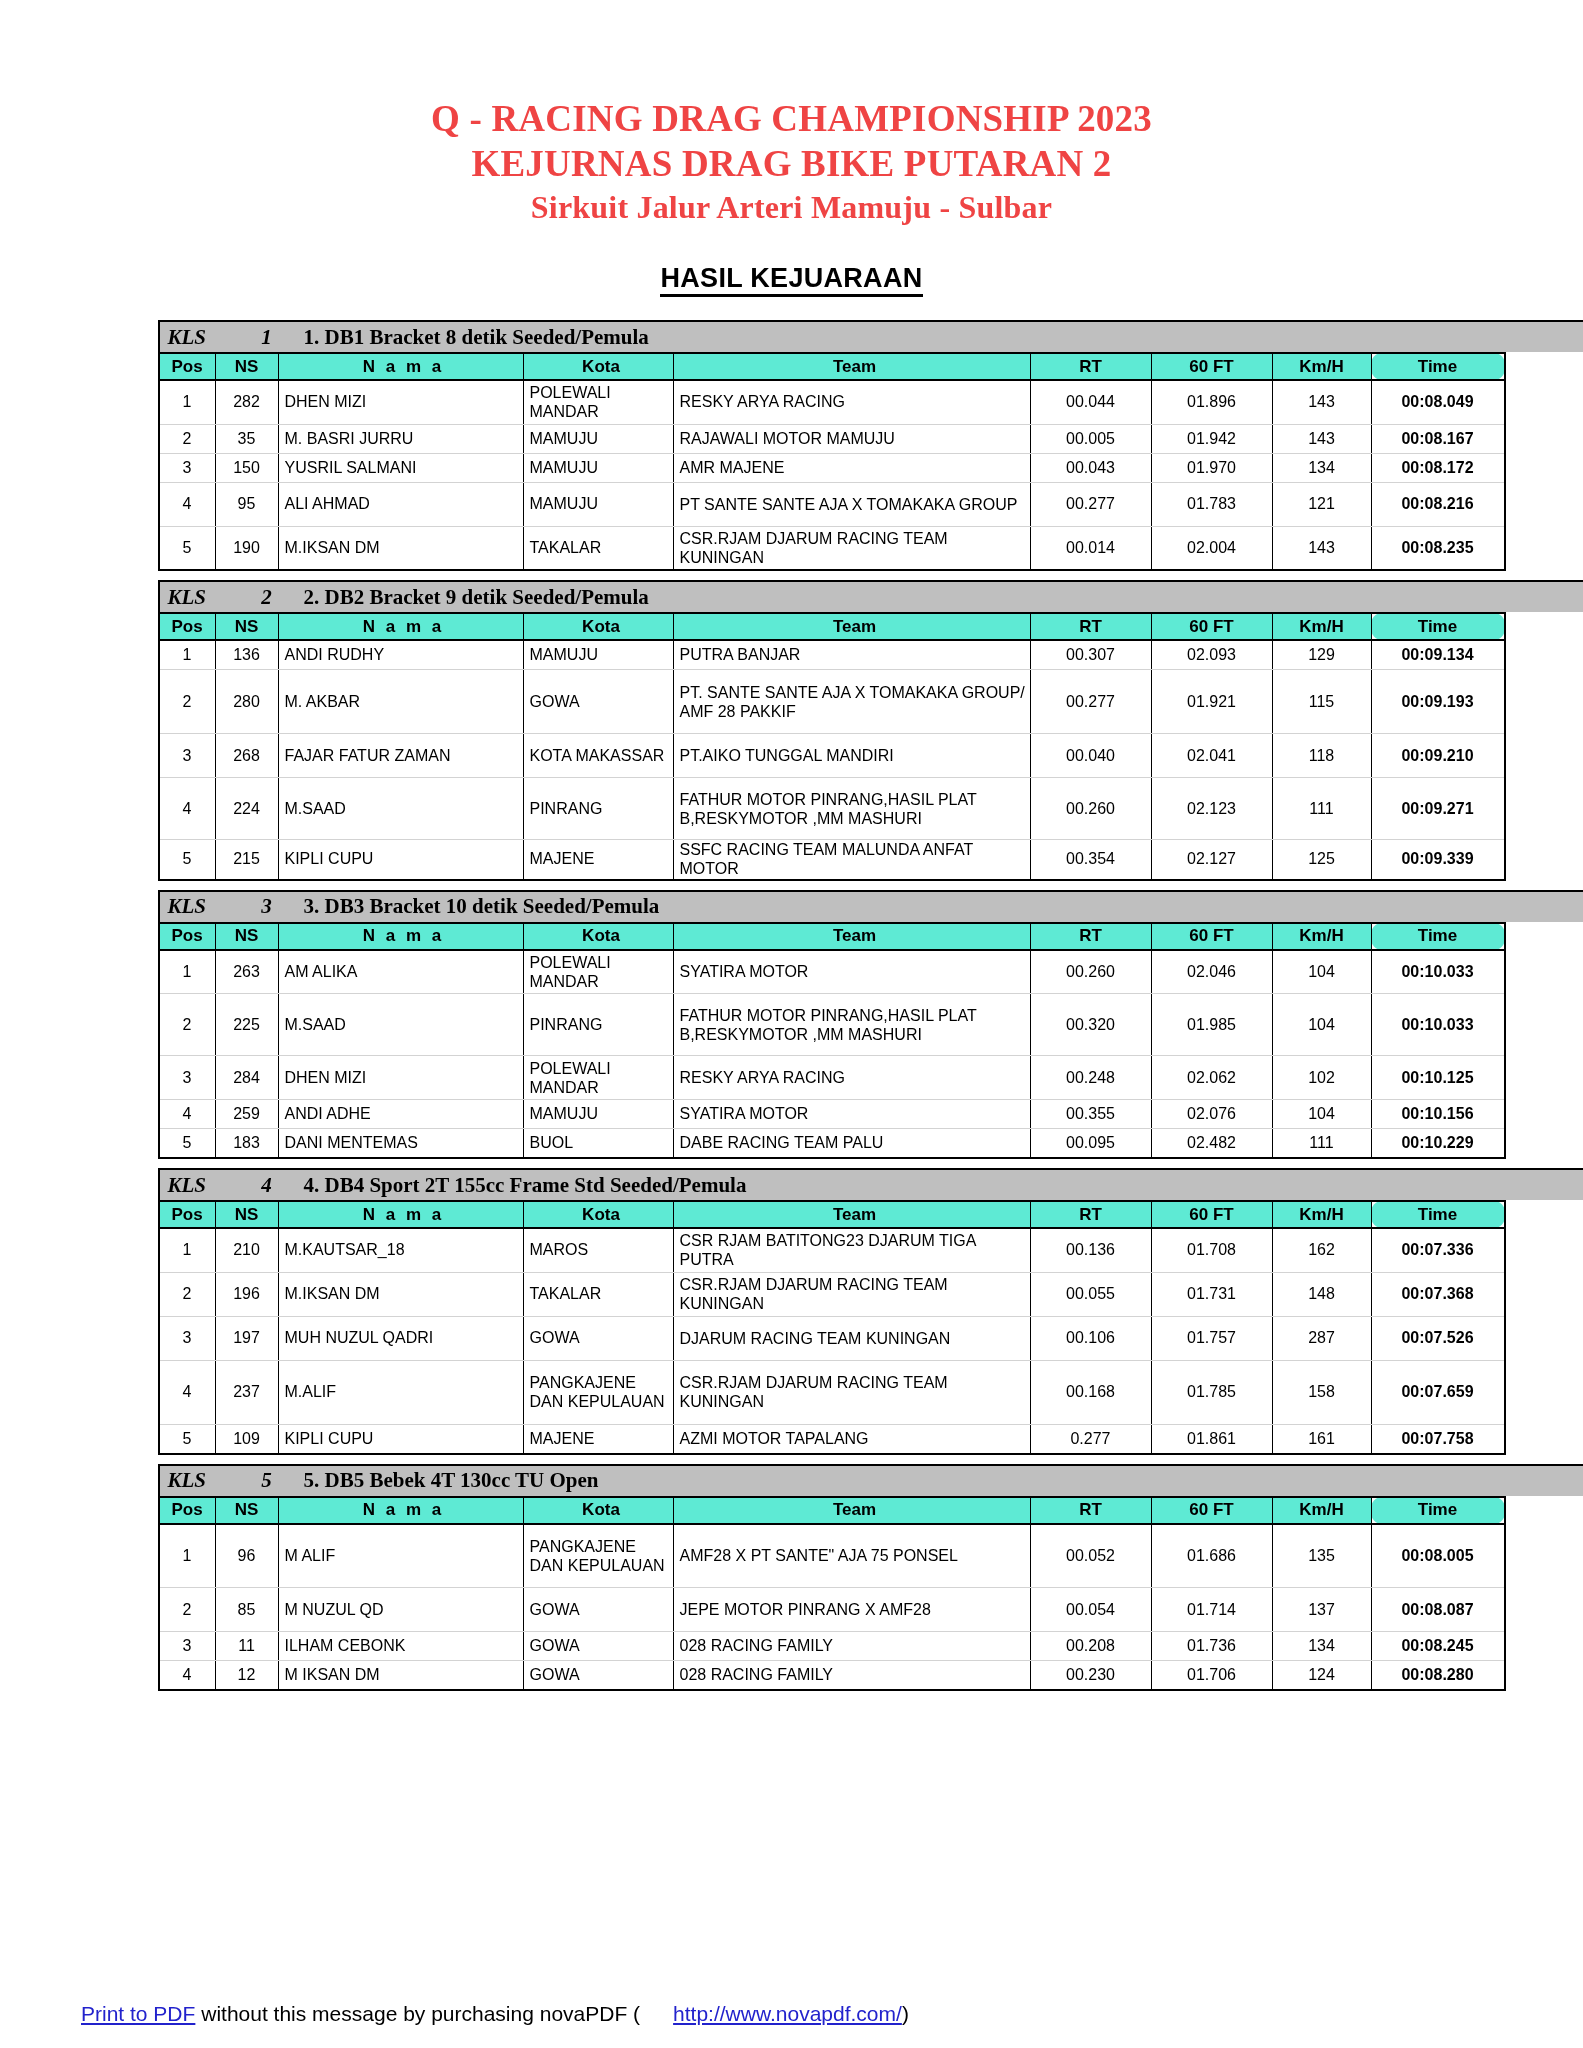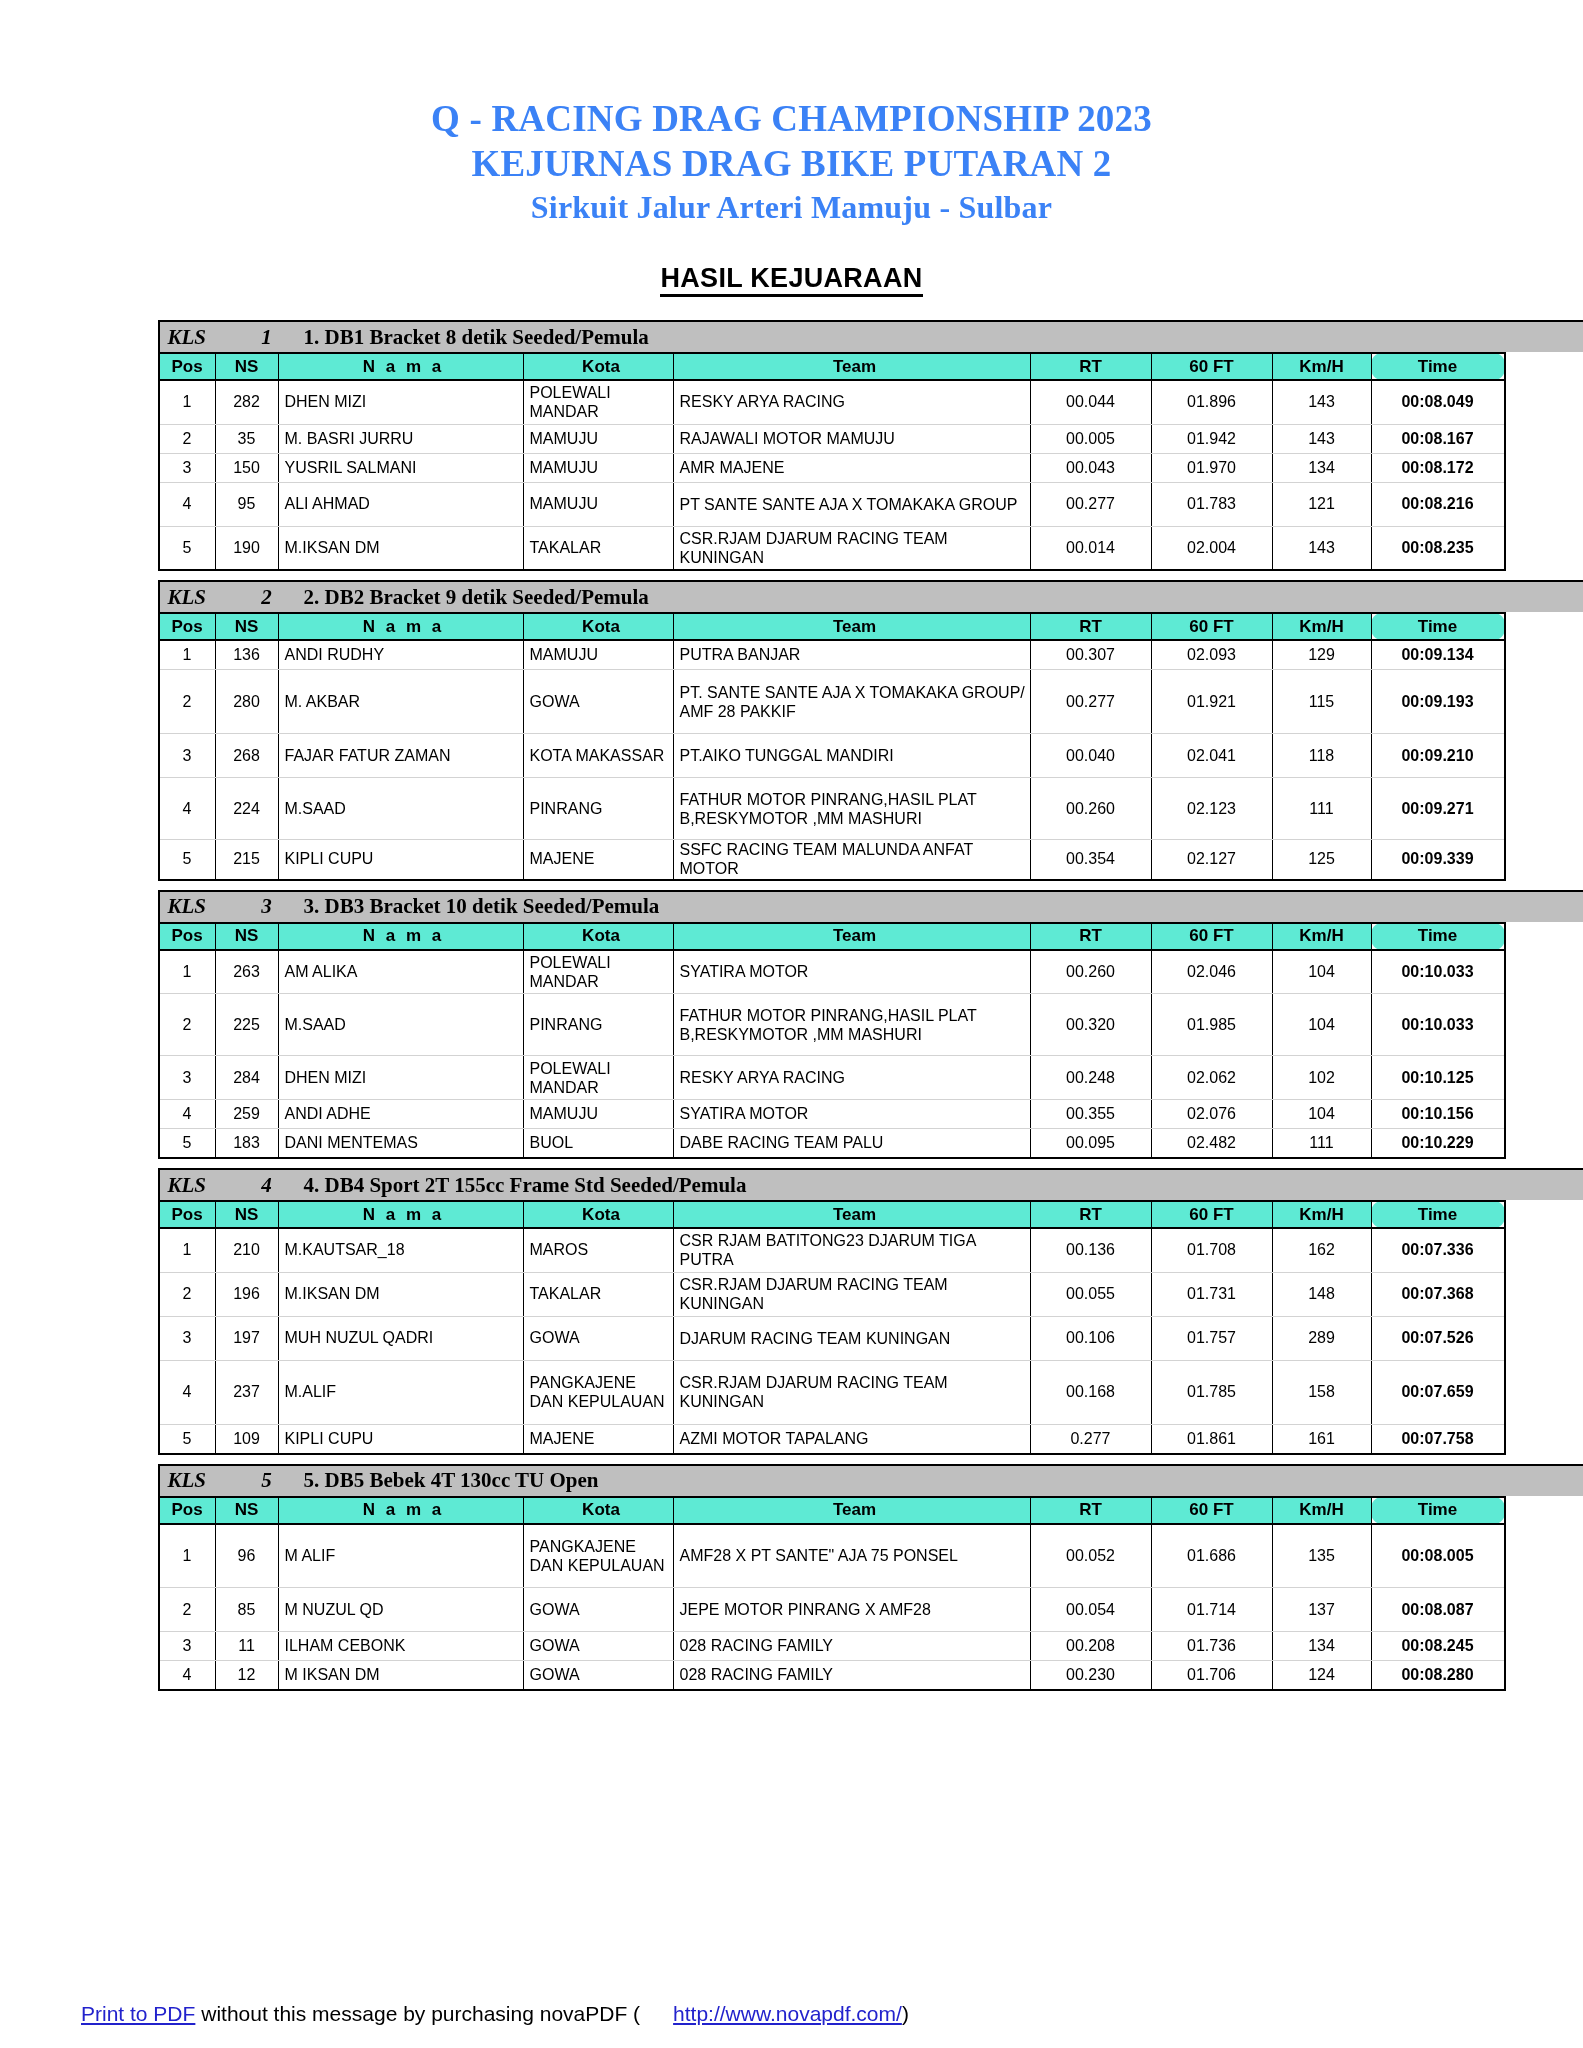--- a/index.html
+++ b/index.html
@@ -25,21 +25,21 @@
   }
 
   
   .titles {
     text-align: center;
     padding-top: 96px;
   }
   .title-line {
     font-family: "Liberation Serif", serif;
     font-weight: bold;
-    color: #3b82f6;
+    color: #ef4444;
     letter-spacing: 0.2px;
   }
   .title-1 { font-size: 37px; line-height: 45px; }
   .title-2 { font-size: 37px; line-height: 45px; }
   .title-3 { font-size: 32px; line-height: 43px; }
   .title-4 { font-size: 31px; line-height: 43px; }
 
   .subtitle {
     text-align: center;
     margin-top: 34px;
@@ -492,21 +492,21 @@
             <td class="c-time b-right">00:07.368</td>
           </tr>
           <tr style="height:44px">
             <td class="c-pos b-left">3</td>
             <td class="c-ns">197</td>
             <td class="c-nama">MUH NUZUL QADRI</td>
             <td class="c-kota">GOWA</td>
             <td class="c-team cell-lines">DJARUM RACING TEAM KUNINGAN</td>
             <td class="c-rt">00.106</td>
             <td class="c-ft">01.757</td>
-            <td class="c-kmh">289</td>
+            <td class="c-kmh">287</td>
             <td class="c-time b-right">00:07.526</td>
           </tr>
           <tr style="height:64px">
             <td class="c-pos b-left">4</td>
             <td class="c-ns">237</td>
             <td class="c-nama">M.ALIF</td>
             <td class="c-kota cell-lines">PANGKAJENE DAN KEPULAUAN</td>
             <td class="c-team cell-lines">CSR.RJAM DJARUM RACING TEAM KUNINGAN</td>
             <td class="c-rt">00.168</td>
             <td class="c-ft">01.785</td>

